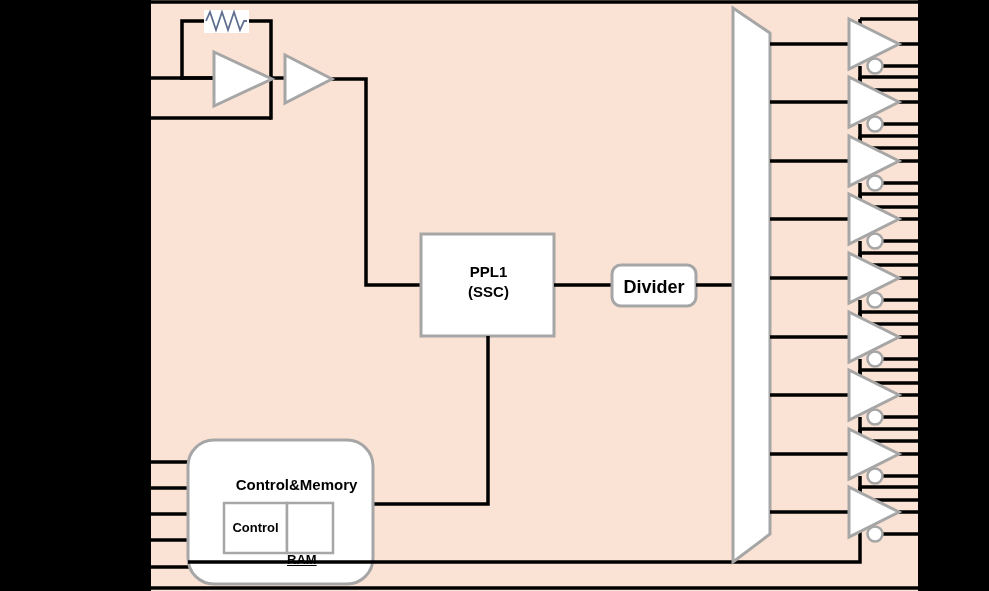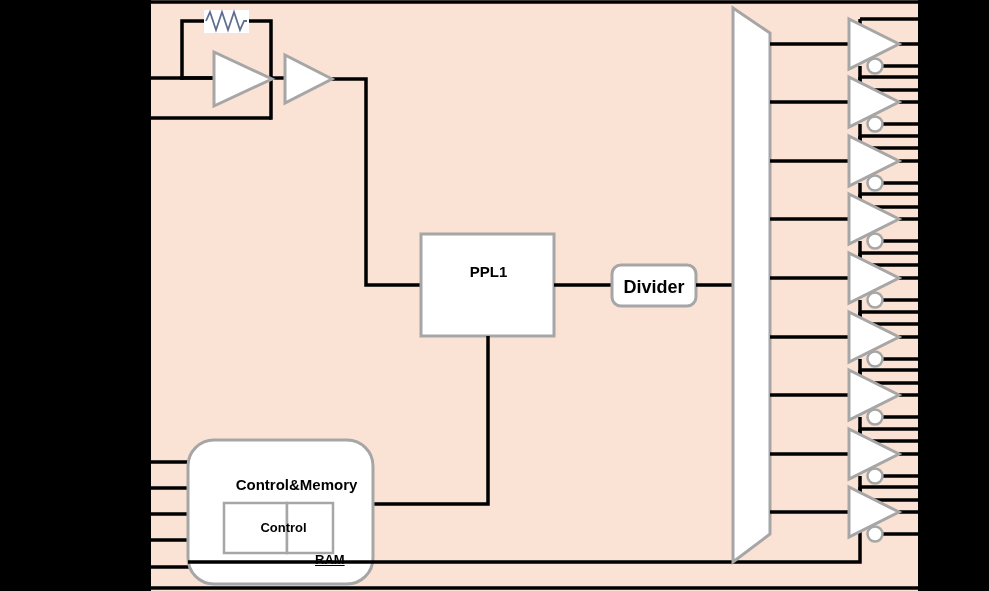--- a/index.html
+++ b/index.html
@@ -38,21 +38,21 @@
     text-align: center;
     white-space: nowrap;
     pointer-events: none;
   }
   .pll-label {
     font-size: 15px;
     line-height: 20px;
   }
   .divider-label { font-size: 18px; }
   .cm-title { font-size: 15px; }
-  .cm-sub { font-size: 13px; margin-left: 28px; }
+  .cm-sub { font-size: 13px; }
 </style>
 </head>
 <body>
 
 <div id="root">
 
   <div id="chip-body"></div>
 
   <svg class="layer" viewBox="0 0 989 591">
 
@@ -189,20 +189,21 @@
     </g>
 
     <g stroke="#000" stroke-width="3.5" fill="none">
       <line x1="151" y1="2" x2="918" y2="2"></line>
       <line x1="151" y1="588" x2="918" y2="588"></line>
     </g>
   </svg>
 
   <div class="blk-label pll-label" style="left:422px; top:262px; width:133px;">
     <div>PPL1</div>
+    <div>(SSC)</div>
   </div>
 
   <div class="blk-label divider-label" style="left:612px; top:277px; width:84px;">Divider</div>
 
   <div class="blk-label cm-title" style="left:188px; top:476px; width:185px;margin-left:16px;">Control&amp;Memory</div>
 
   <div class="blk-label cm-sub" style="left:224px; top:520px; width:63px;">Control</div>
 
   <div class="blk-label cm-sub" style="left:287px; top:552px; width:22px;text-decoration:underline;">RAM</div>
 

